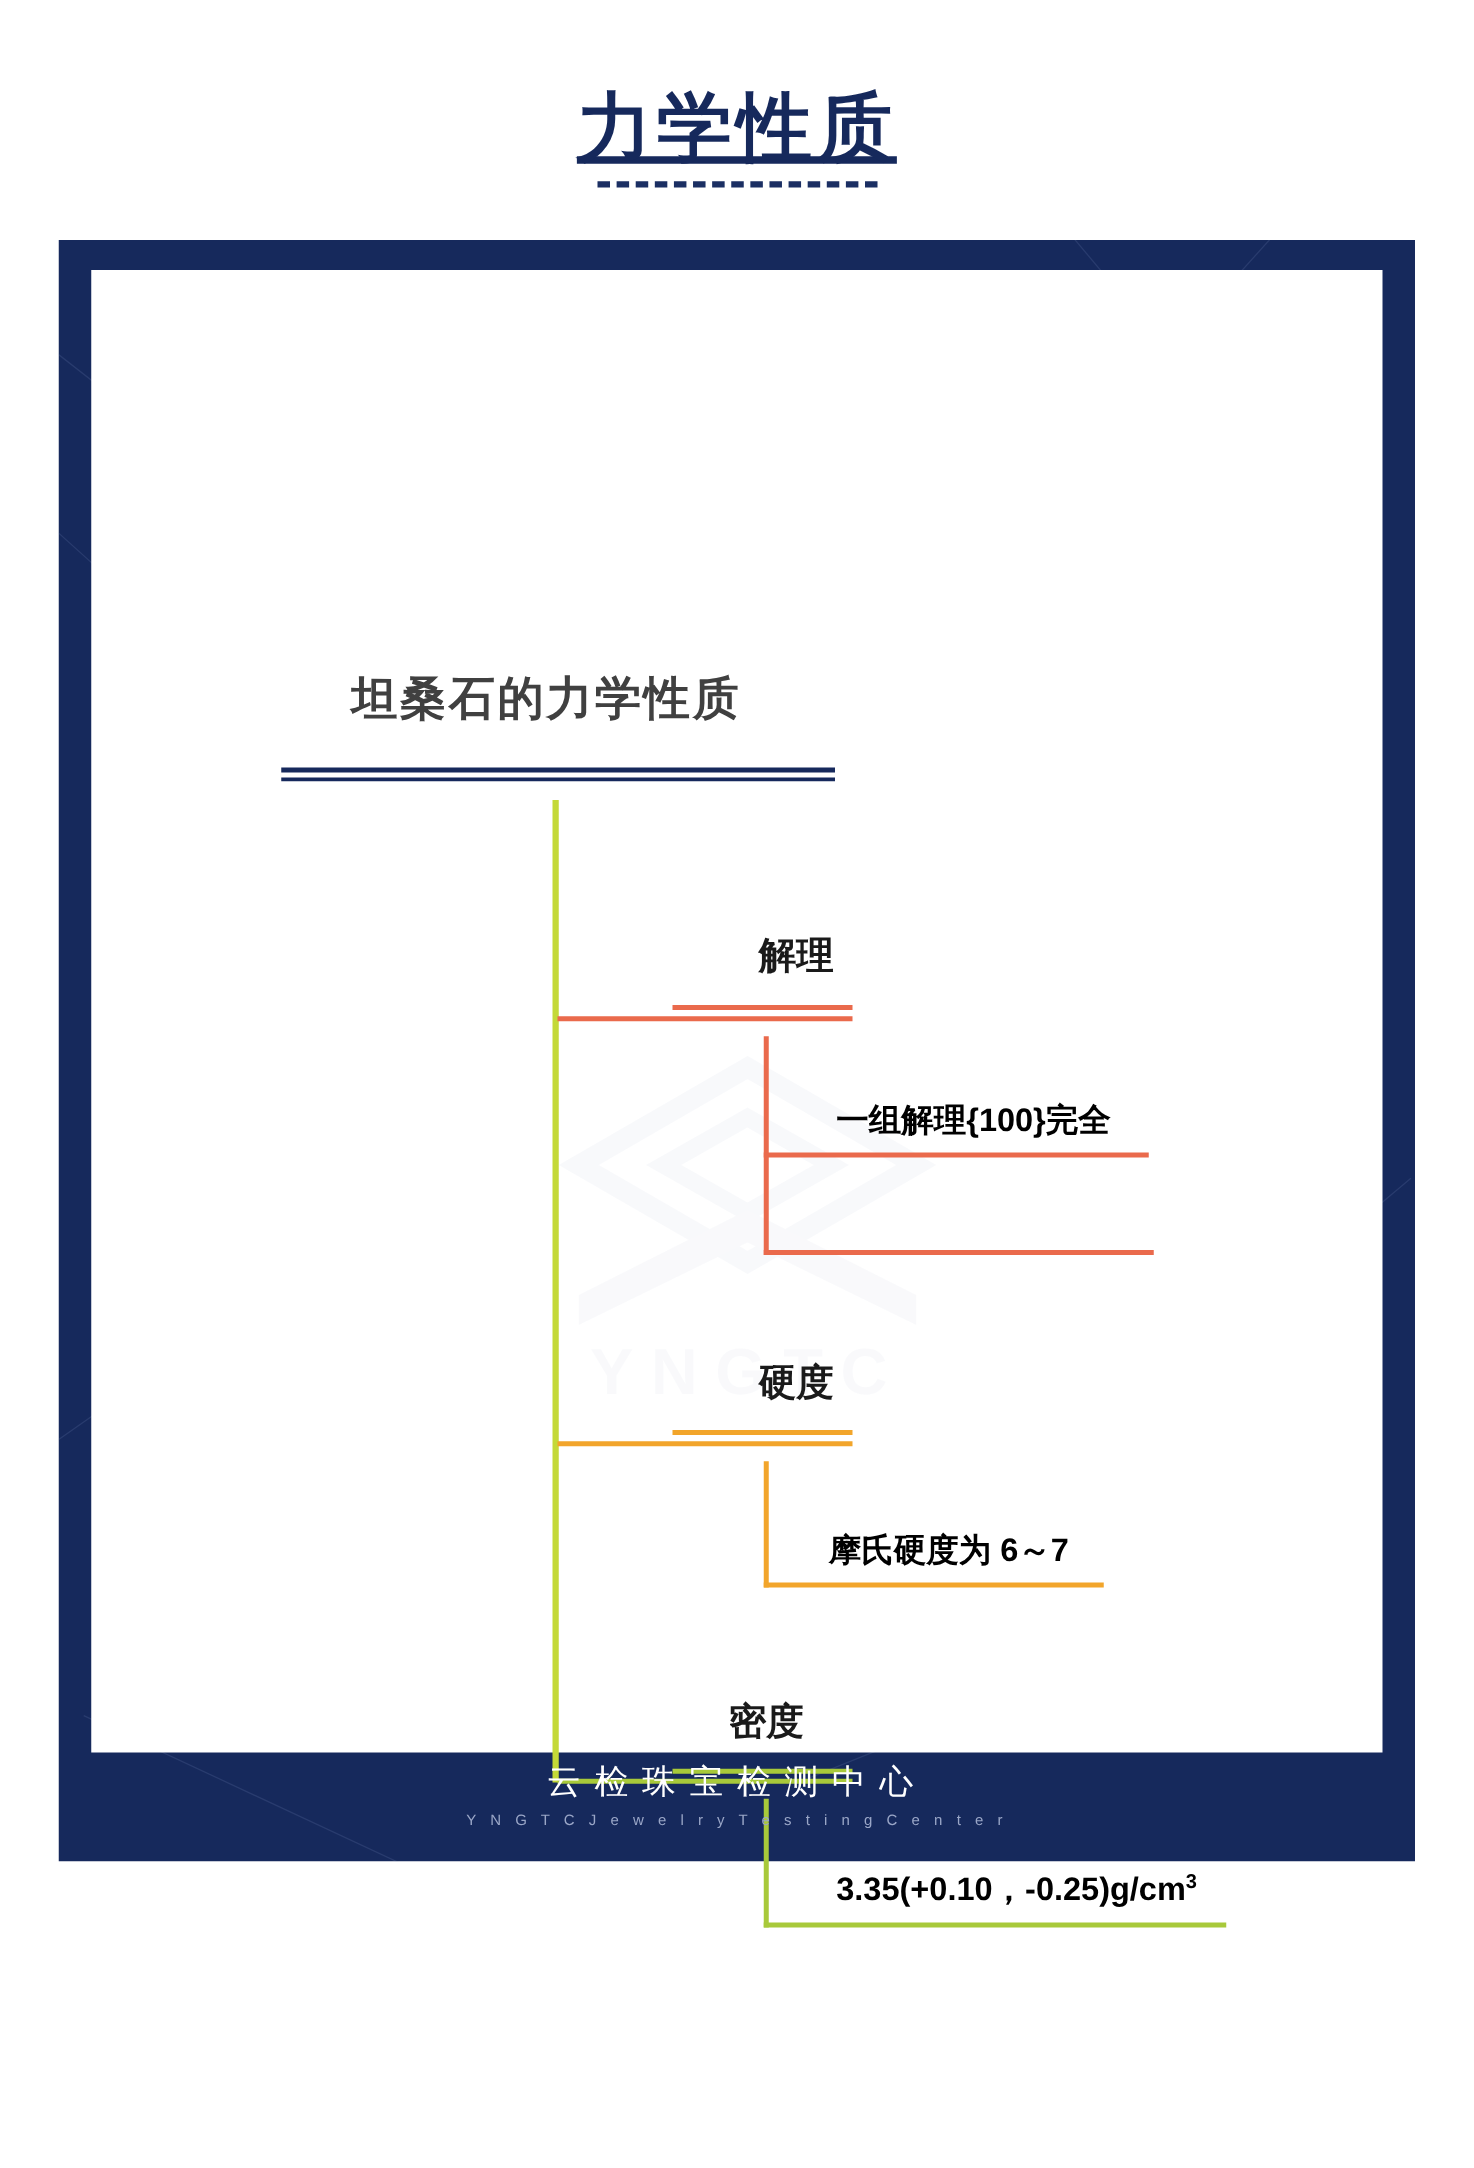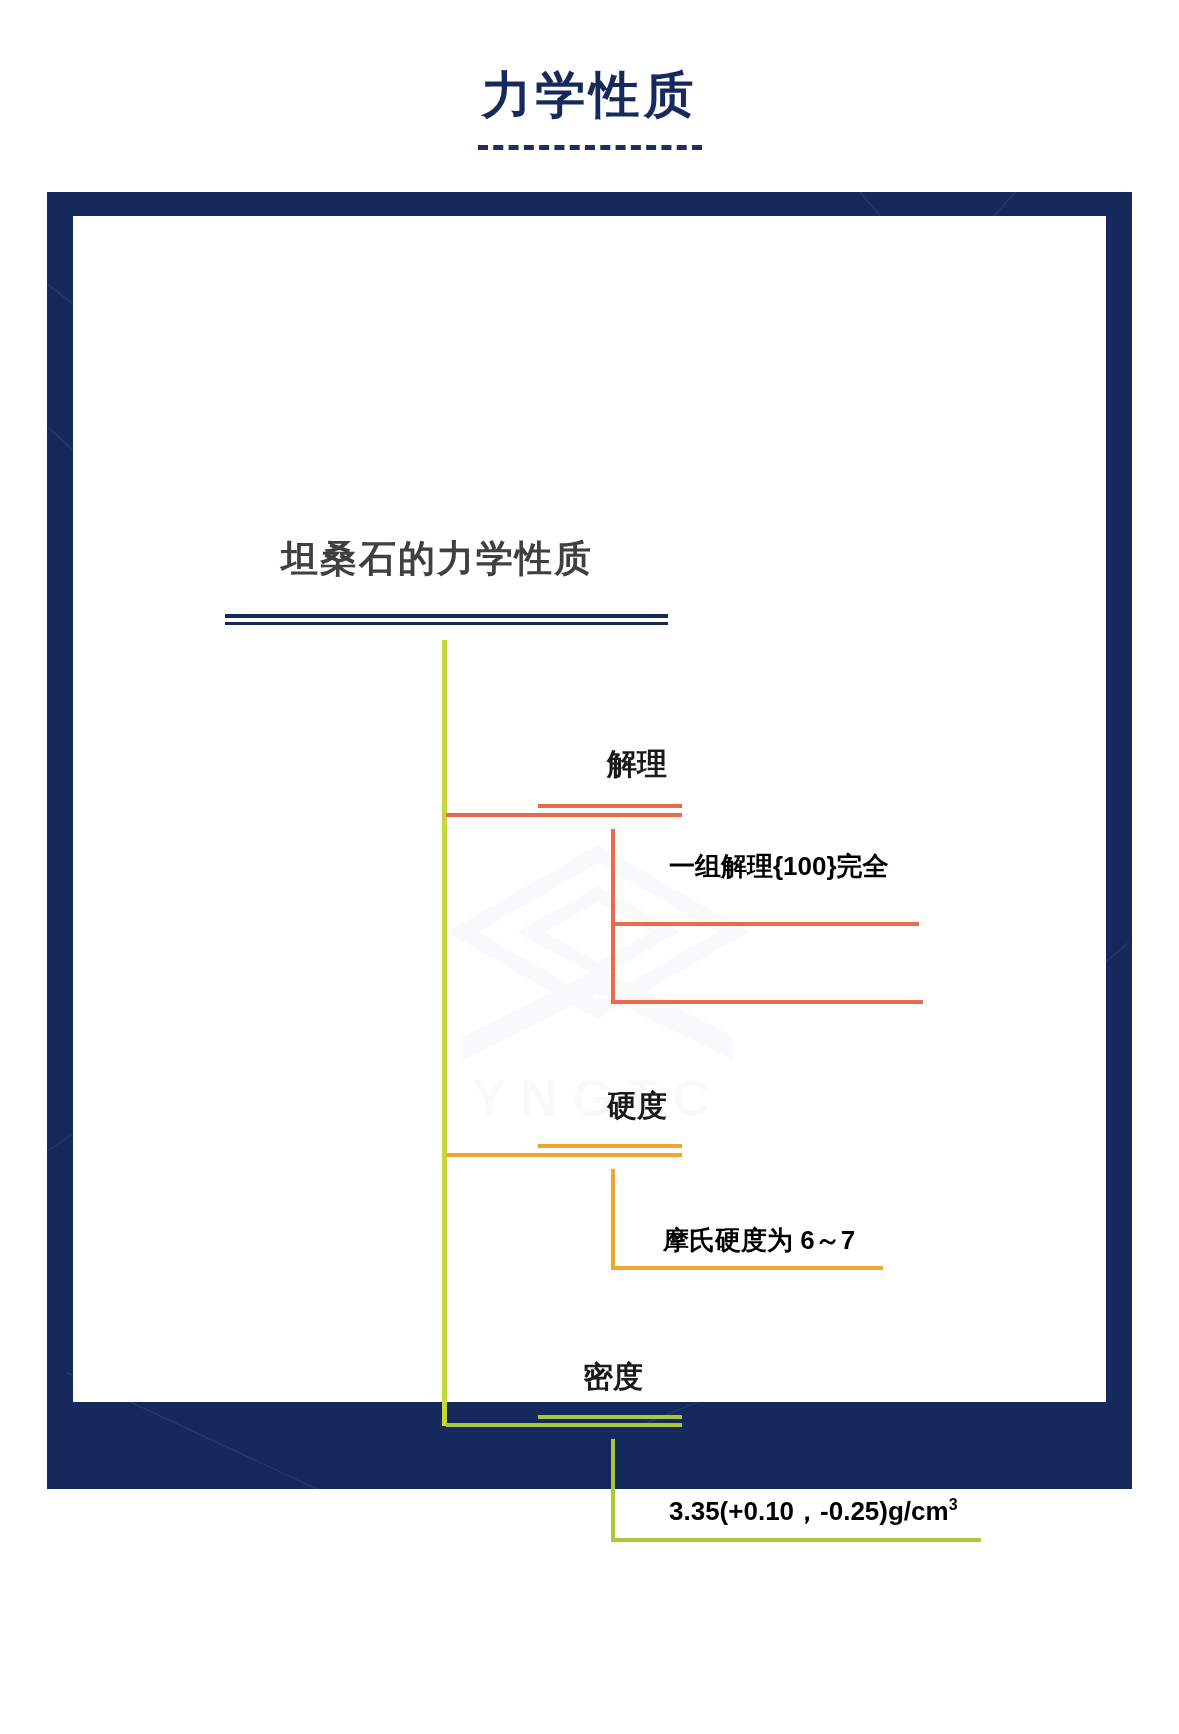--- a/index.html
+++ b/index.html
@@ -15,24 +15,25 @@
     overflow: hidden;
   }
 
   
   .page-title {
     position: absolute;
     top: 62px;
     left: 0;
     width: 1179px;
     text-align: center;
-    font-size: 50px;
+    font-size: 60px;
     font-weight: 700;
     letter-spacing: 4px;
     color: #16295c;
+    text-decoration: underline;
   }
   .title-rule {
     position: absolute;
     top: 145px;
     left: 50%;
     transform: translateX(-50%);
     width: 224px;
     height: 0;
     border-top: 5px dashed #1b2f63;
   }
@@ -212,21 +213,21 @@
     <div class="heading-rule"></div>
 
     <div class="spine"></div>
 
     <div class="branch" style="left:373px; top:597px; width:236px; background:#ea6a4c;"></div>
     <div class="node-label" style="left:494px; top:528px;">解理</div>
     <div class="underline" style="left:465px; top:588px; width:144px; background:#ea6a4c;"></div>
 
     <div class="vstem" style="left:538px; top:613px; height:175px; background:#ea6a4c;"></div>
 
-    <div class="leaf-label red" style="left:596px; top:633px;">一组解理{100}完全</div>
+    <div class="leaf-label red" style="left:596px; top:663px;">一组解理{100}完全</div>
     <div class="underline" style="left:538px; top:706px; width:308px; background:#ea6a4c;"></div>
 
     <div class="underline" style="left:538px; top:784px; width:312px; background:#ea6a4c;"></div>
 
     <div class="branch" style="left:373px; top:937px; width:236px; background:#f2a52b;"></div>
     <div class="node-label" style="left:494px; top:870px;">硬度</div>
     <div class="underline" style="left:465px; top:928px; width:144px; background:#f2a52b;"></div>
 
     <div class="vstem" style="left:538px; top:953px; height:101px; background:#f2a52b;"></div>
 
@@ -239,14 +240,18 @@
 
     <div class="vstem" style="left:538px; top:1223px; height:103px; background:#a8c93a;"></div>
 
     <div class="leaf-label green" style="left:596px; top:1278px;">
       <span>3.35(+0.10，-0.25)g/cm</span><sup class="unit">3</sup>
     </div>
     <div class="underline" style="left:538px; top:1322px; width:370px; background:#a8c93a;"></div>
 
   </div>
 
+  <div class="footer">
+    <div class="footer-cn">云检珠宝检测中心</div>
+    <div class="footer-en">Y N G T C   J e w e l r y   T e s t i n g   C e n t e r</div>
+  </div>
 
 </div>
 
 </body></html>

